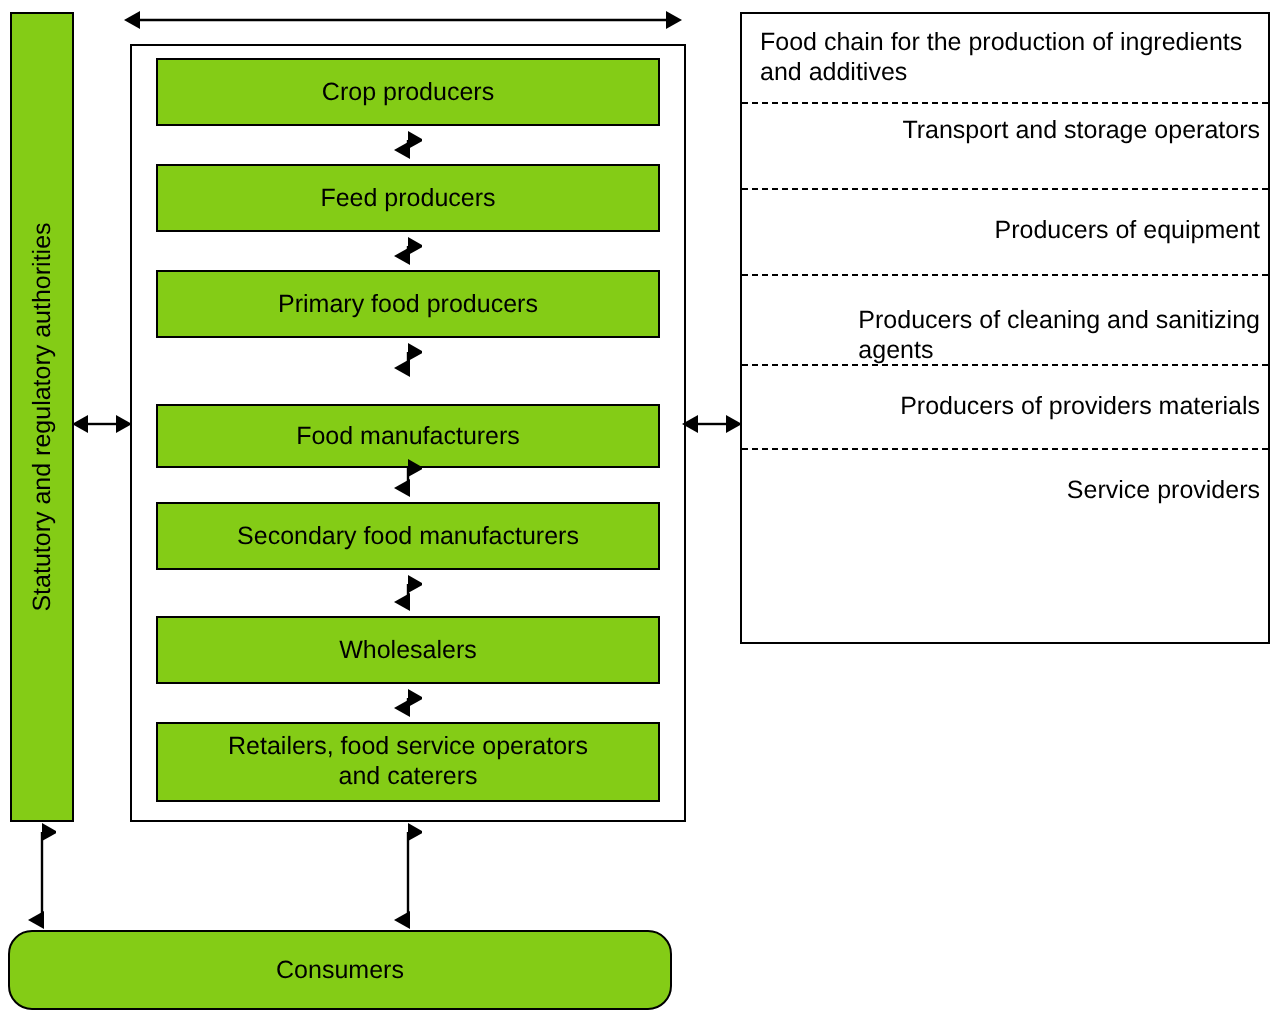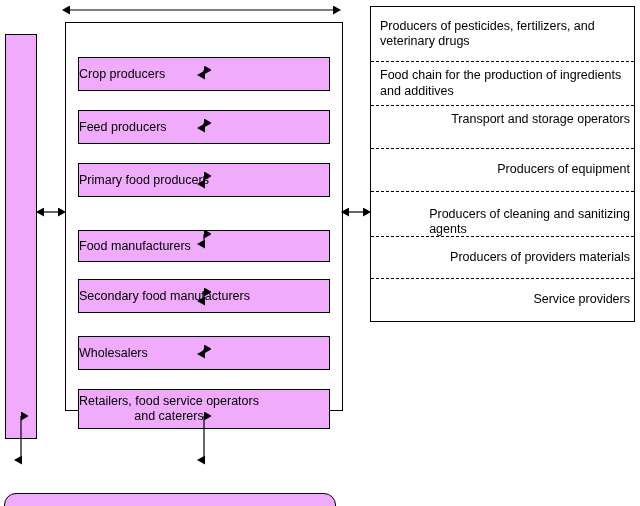--- a/index.html
+++ b/index.html
@@ -17,29 +17,28 @@
     height: 506px;
     background: #ffffff;
     overflow: hidden;
   }
 
   
   .box {
     position: absolute;
     box-sizing: border-box;
     border: 1px solid #000000;
-    background: #f0abfc;
+    background: #84cc16;
     display: flex;
     align-items: center;
-    justify-content: flex-start;
+    justify-content: center;
     text-align: center;
     font-size: 12.5px;
     line-height: 15px;
     color: #000000;
-    margin-top: 28px;
   }
 
   
   #authorities {
     left: 5px;
     top: 6px;
     width: 32px;
     height: 405px;
   }
   #authorities .vtext {
@@ -217,24 +216,20 @@
     <svg width="14" height="58" viewBox="0 0 14 58">
       <line x1="7" y1="7" x2="7" y2="51" stroke="#000" stroke-width="1.2" marker-start="url(#avU1)" marker-end="url(#avD1)"></line>
     </svg>
   </div>
 
   <div class="box" id="consumers">
     <span>Consumers</span>
   </div>
 
   <div id="side-panel">
-    <div class="side-row" style="height:54px;">
-      <span style="white-space:pre-line;">Producers of pesticides, fertilizers, and
- veterinary drugs</span>
-    </div>
     <div class="side-row" style="height:44px;">
       <span style="white-space:pre-line; width:272px;">Food chain for the production of ingredients
 and additives</span>
     </div>
     <div class="side-row" style="height:43px; align-items:flex-start;">
       <span style="white-space:pre-line;">Transport and storage operators</span>
     </div>
     <div class="side-row" style="height:43px;">
       <span style="white-space:pre-line;">Producers of equipment</span>
     </div>

